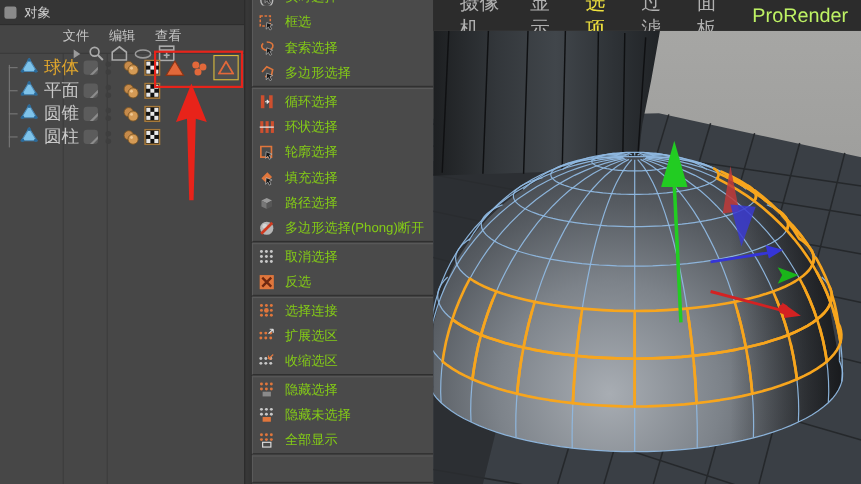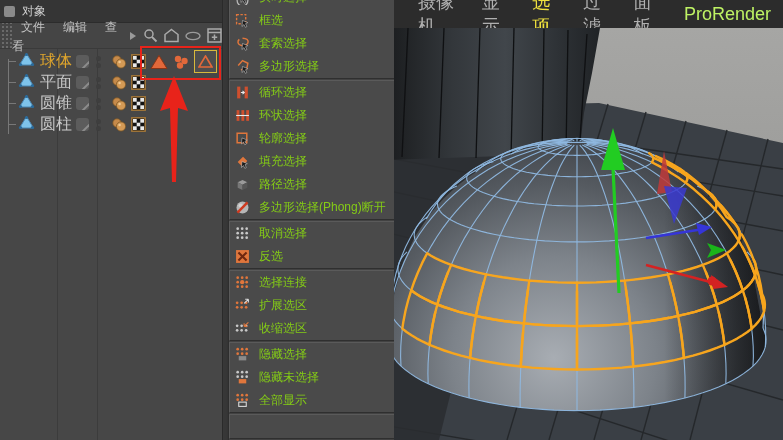--- a/index.html
+++ b/index.html
@@ -7,21 +7,21 @@
     width:783px;height:440px;position:relative;overflow:hidden;
     background:#3f3f3f;
     font-family:"Liberation Sans","DejaVu Sans",sans-serif;
     -webkit-font-smoothing:antialiased;
   }
   
   .object-panel{position:absolute;left:0;top:0;width:222px;height:440px;background:#474747;}
   .panel-header{height:22px;background:#353535;display:flex;align-items:center;border-bottom:1px solid #2c2c2c;}
   .panel-header .phicon{width:11px;height:11px;background:#8a8a8a;border-radius:2px;margin:0 7px 0 4px;}
   .panel-title{color:#d0d0d0;font-size:12px;}
-  .panel-menubar{height:25px;background:#454545;display:flex;align-items:center;border-bottom:1px solid #3a3a3a;position:relative;}
+  .panel-menubar{height:25px;background:#454545;display:flex;align-items:center;border-bottom:1px solid #3a3a3a;position:relative;flex-direction:column;}
   .grip{width:13px;height:25px;background-image:radial-gradient(circle,#6a6a6a 1px,transparent 1.2px);background-size:4px 4px;background-position:1px 2px;}
   .pm-item{color:#c4c4c4;font-size:12px;padding:0 9px;cursor:default;}
   .pm-tools{display:flex;align-items:center;gap:6px;margin-left:2px;}
   .pm-tools svg{display:block;}
   .rows-area{position:relative;height:393px;}
   .col-div{position:absolute;top:0;bottom:0;width:1px;background:#3c3c3c;}
   .obj-row{position:absolute;left:0;right:0;height:21px;display:flex;align-items:center;}
   .tree-v{position:absolute;left:8px;width:1px;background:#787878;}
   .tree-stub{position:absolute;left:8px;width:8px;height:1px;background:#787878;}
   .obj-icon{margin-left:18px;}

